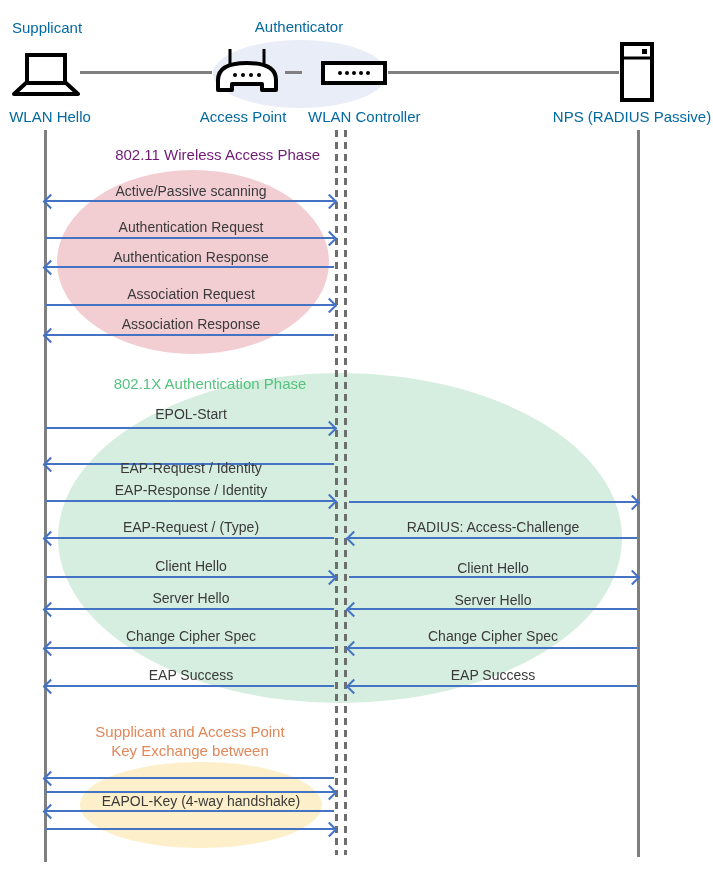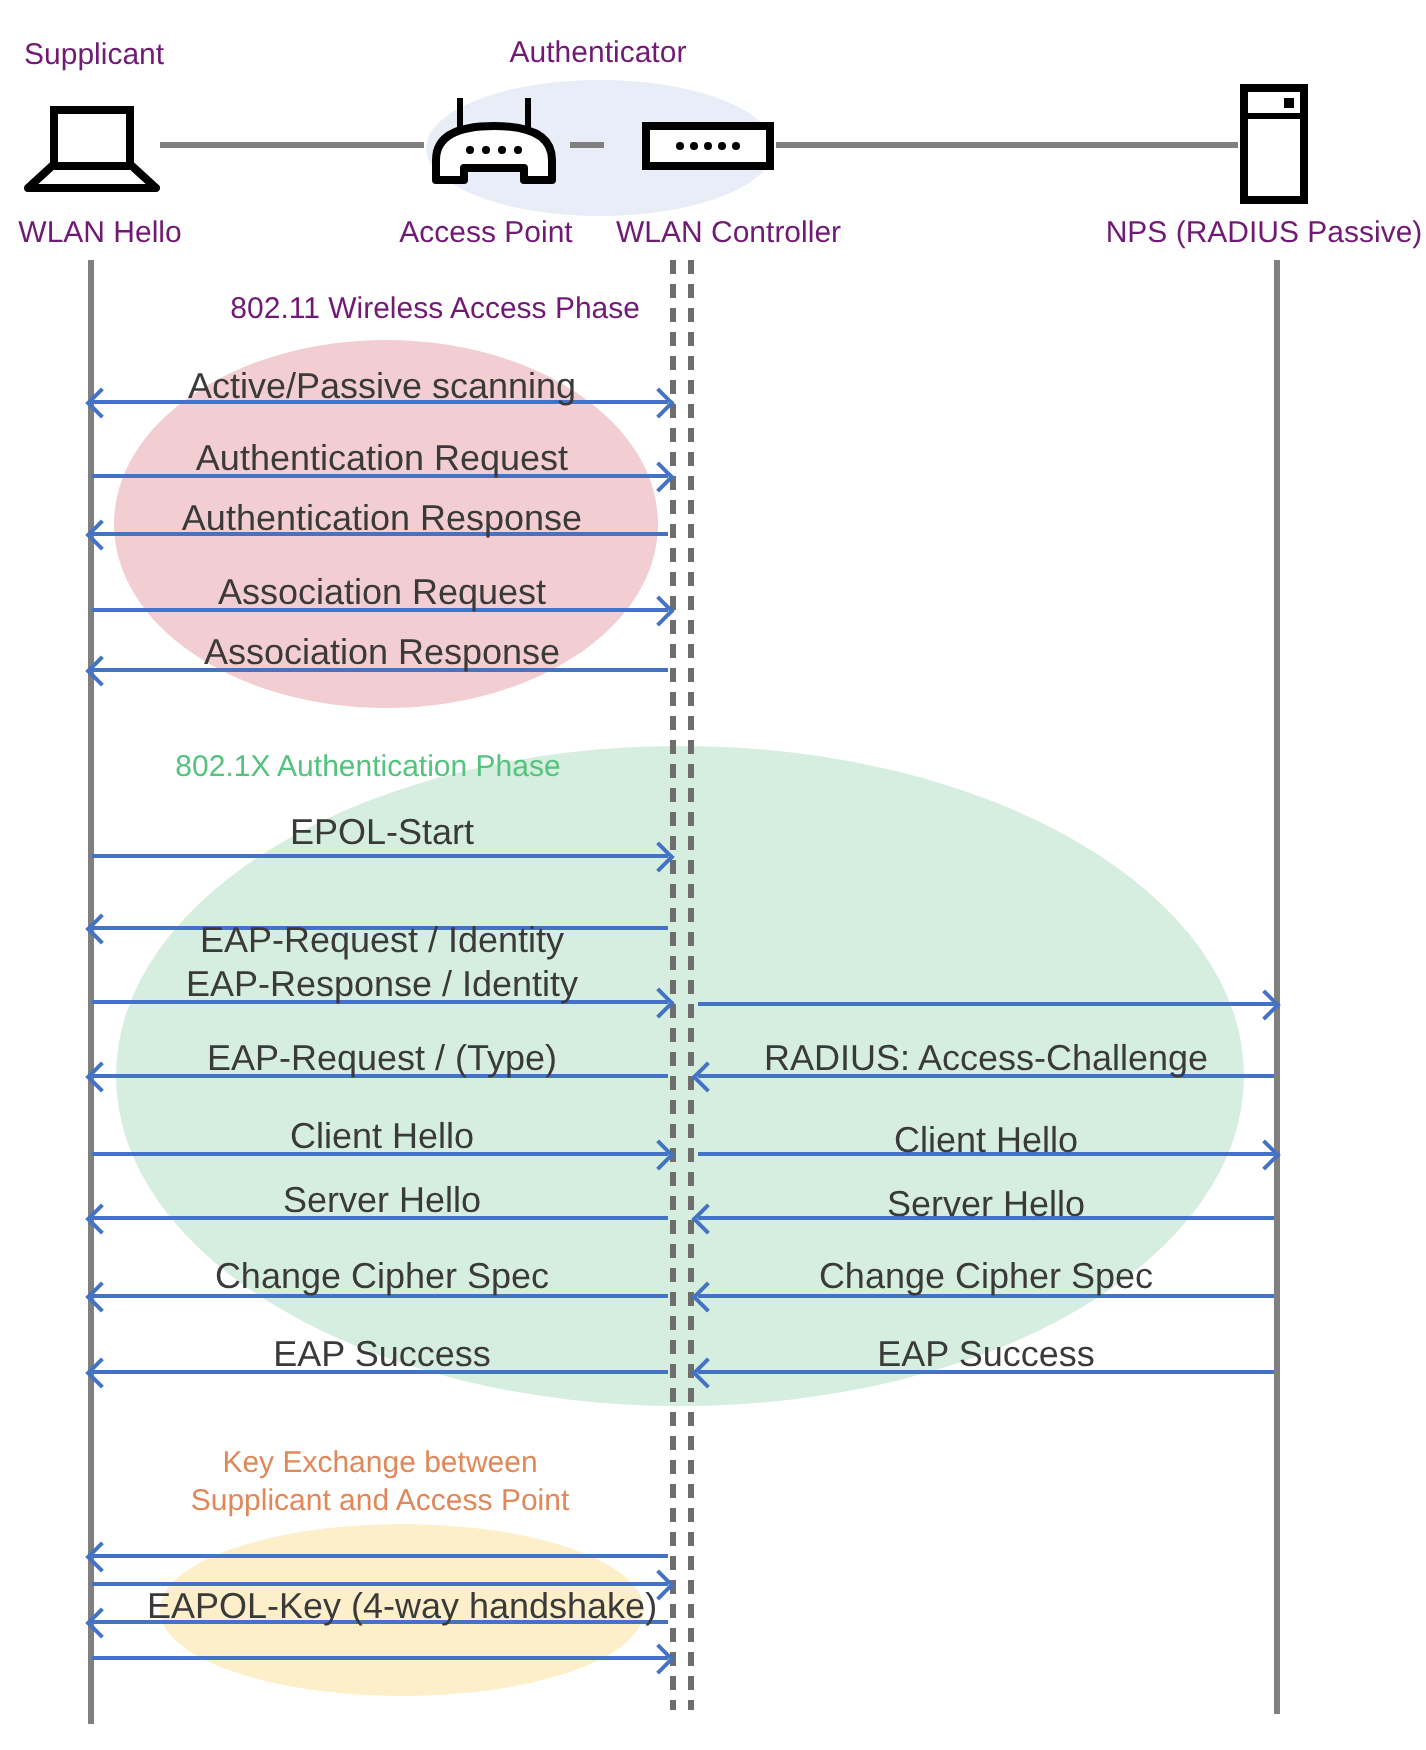--- a/index.html
+++ b/index.html
@@ -28,28 +28,28 @@
   }
   .arrow.left::before,.arrow.both::before{
     content:"";position:absolute;left:-1px;top:-4px;width:9px;height:9px;
     border-bottom:2px solid #4472c4;border-left:2px solid #4472c4;transform:rotate(45deg);
   }
   .arrow.both::after{
     content:"";position:absolute;right:-1px;top:-4px;width:9px;height:9px;
     border-top:2px solid #4472c4;border-right:2px solid #4472c4;transform:rotate(45deg);
   }
   
-  .msg-label{position:absolute;z-index:3;font-size:18px;text-align:center;color:#3a3a3a;white-space:nowrap;}
+  .msg-label{position:absolute;z-index:3;font-size:14px;text-align:center;color:#3a3a3a;white-space:nowrap;}
   .span-l{left:46px;width:290px;}
   .span-r{left:349px;width:288px;}
   .phase-title{position:absolute;z-index:3;font-size:15px;text-align:center;white-space:nowrap;}
   .t-red{color:#701a75;text-align:right;}
   .t-green{color:#54c37e;}
   .t-orange{color:#e0885a;line-height:19px;white-space:normal;}
-  .role-label,.device-label{position:absolute;z-index:3;font-size:15px;color:#701a75;text-align:center;white-space:nowrap;}
+  .role-label,.device-label{position:absolute;z-index:3;font-size:15px;color:#0369a1;text-align:center;white-space:nowrap;}
   .icon{position:absolute;z-index:2;}
 </style>
 </head>
 <body>
 
 <div class="canvas">
 
   <div class="ellipse el-auth"></div>
   <div class="ellipse el-pink"></div>
   <div class="ellipse el-green"></div>
@@ -93,24 +93,24 @@
   <div class="device-label" style="left:198px;top:108px;width:90px;">Access Point</div>
   <div class="device-label" style="left:308px;top:108px;width:110px;">WLAN Controller</div>
   <div class="device-label" style="left:552px;top:108px;width:160px;">NPS (RADIUS Passive)</div>
 
   <div class="lifeline" style="left:44px;top:130px;height:732px;"></div>
   <div class="lifeline dashed" style="left:335px;top:130px;height:725px;"></div>
   <div class="lifeline dashed" style="left:344px;top:130px;height:725px;"></div>
   <div class="lifeline" style="left:637px;top:130px;height:727px;"></div>
 
   <div class="phase-title t-red" style="left:60px;top:146px;width:260px;">802.11 Wireless Access Phase</div>
-  <div class="phase-title t-green" style="left:54px;top:375px;width:260px;text-align:center;">802.1X Authentication Phase</div>
+  <div class="phase-title t-green" style="left:80px;top:375px;width:260px;text-align:center;">802.1X Authentication Phase</div>
   <div class="phase-title t-orange" style="left:70px;top:722px;width:240px;">
+    <div>Supplicant and Access Point</div>
     <div>Key Exchange between</div>
-    <div>Supplicant and Access Point</div>
   </div>
 
   <div class="msg-label span-l" style="top:183px;">Active/Passive scanning</div>
   <div class="arrow both" style="left:46px;top:200px;width:288px;"></div>
 
   <div class="msg-label span-l" style="top:219px;">Authentication Request</div>
   <div class="arrow right" style="left:46px;top:237px;width:288px;"></div>
 
   <div class="msg-label span-l" style="top:249px;">Authentication Response</div>
   <div class="arrow left" style="left:46px;top:266px;width:288px;"></div>

